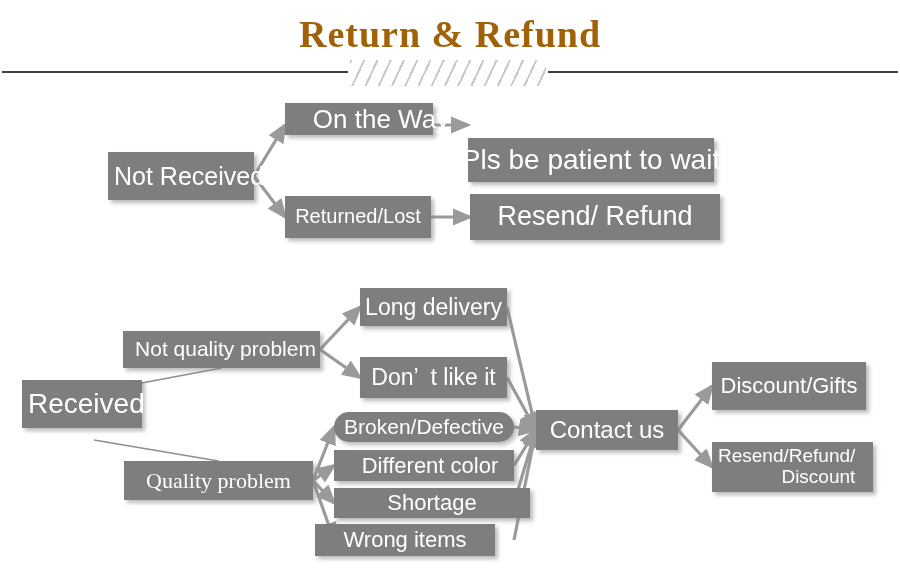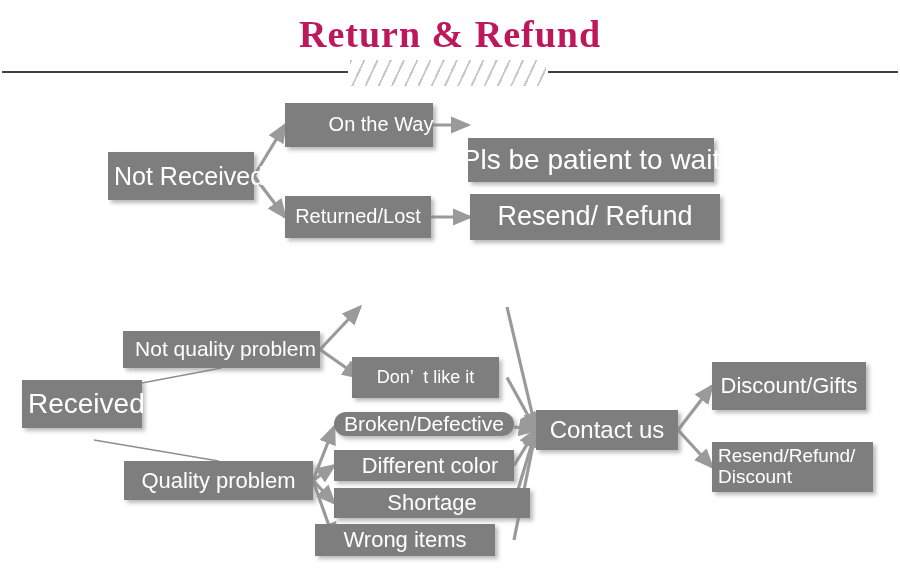--- a/index.html
+++ b/index.html
@@ -22,21 +22,21 @@
   .title {
     position: absolute;
     left: 0;
     top: 12px;
     width: 900px;
     text-align: center;
     font-family: "Liberation Serif", "DejaVu Serif", serif;
     font-weight: bold;
     font-size: 38px;
     letter-spacing: 1px;
-    color: #be185d;
+    color: #a16207;
     white-space: nowrap;
   }
 
   
   .divider {
     position: absolute;
     left: 0;
     top: 60px;
     width: 900px;
     height: 26px;
@@ -67,21 +67,21 @@
     background: #7e7e7e;
     color: #ffffff;
     box-sizing: border-box;
     display: flex;
     align-items: center;
     box-shadow: 3px 3px 4px rgba(130,130,130,0.55);
     line-height: 1.08;
     white-space: pre;
   }
   .box.center { justify-content: center; }
-  .box.left   { justify-content: flex-start; padding-left: 6px; }
+  .box.left   { justify-content: flex-start; padding-left: 6px; text-align: right; }
 
   
   svg.links {
     position: absolute;
     left: 0;
     top: 0;
     width: 900px;
     height: 578px;
     pointer-events: none;
   }
@@ -126,38 +126,39 @@
         <line x1="514" y1="465.5" x2="536" y2="430" class="arrow-line" marker-end="url(#ah)"></line>
         <line x1="514" y1="503" x2="536" y2="430" class="arrow-line" marker-end="url(#ah)"></line>
         <line x1="514" y1="540" x2="536" y2="430" class="arrow-line" marker-end="url(#ah)"></line>
         <line x1="678" y1="430" x2="712" y2="386" class="arrow-line" marker-end="url(#ah)"></line>
         <line x1="678" y1="430" x2="712" y2="467" class="arrow-line" marker-end="url(#ah)"></line>
       </g>
   </svg>
 
   <div class="box left" style="left:108px;top:152px;width:146px;height:48px;font-size:25px;">Not Received</div>
 
-  <div class="box center" style="left:285px;top:103px;width:148px;height:44px;font-size:20px;padding-left:44px;">On the Way</div>
+  <div class="box center" style="left:285px;top:103px;width:148px;height:32px;font-size:26px;padding-left:44px;">On the Way</div>
 
   <div class="box center" style="left:468px;top:103px;width:246px;height:44px;font-size:28px;margin-top:35px;">Pls be patient to wait</div>
 
   <div class="box center" style="left:285px;top:196px;width:146px;height:42px;font-size:20px;">Returned/Lost</div>
 
   <div class="box center" style="left:470px;top:194px;width:250px;height:46px;font-size:27px;">Resend/ Refund</div>
 
   <div class="box left" style="left:22px;top:380px;width:120px;height:48px;font-size:28px;">Received</div>
 
   <div class="box center" style="left:123px;top:331px;width:197px;height:37px;font-size:21px;padding-left:8px;">Not quality problem</div>
 
-  <div class="box center" style="left:124px;top:461px;width:189px;height:39px;font-size:22px;">Quality problem</div>
+  <div class="box center" style="left:124px;top:461px;width:189px;height:39px;font-size:22px;font-family:Liberation Serif, serif;">Quality problem</div>
 
+  <div class="box center" style="left:360px;top:288px;width:147px;height:38px;font-size:23px;">Long delivery</div>
 
-  <div class="box center" style="left:352px;top:357px;width:147px;height:41px;font-size:18px;">Don’  t like it</div>
+  <div class="box center" style="left:360px;top:357px;width:147px;height:41px;font-size:23px;">Don’  t like it</div>
 
-  <div class="box center" style="left:334px;top:412px;width:180px;height:24px;font-size:21px;border-radius:15px;">Broken/Defective</div>
+  <div class="box center" style="left:334px;top:412px;width:180px;height:30px;font-size:21px;border-radius:15px;">Broken/Defective</div>
 
   <div class="box center" style="left:334px;top:450px;width:180px;height:31px;font-size:22px;padding-left:12px;">Different color</div>
 
   <div class="box center" style="left:334px;top:488px;width:196px;height:30px;font-size:22px;">Shortage</div>
 
   <div class="box center" style="left:315px;top:524px;width:180px;height:32px;font-size:22px;">Wrong items</div>
 
   <div class="box center" style="left:536px;top:410px;width:142px;height:40px;font-size:24px;">Contact us</div>
 
   <div class="box center" style="left:712px;top:362px;width:154px;height:48px;font-size:22px;">Discount/Gifts</div>

